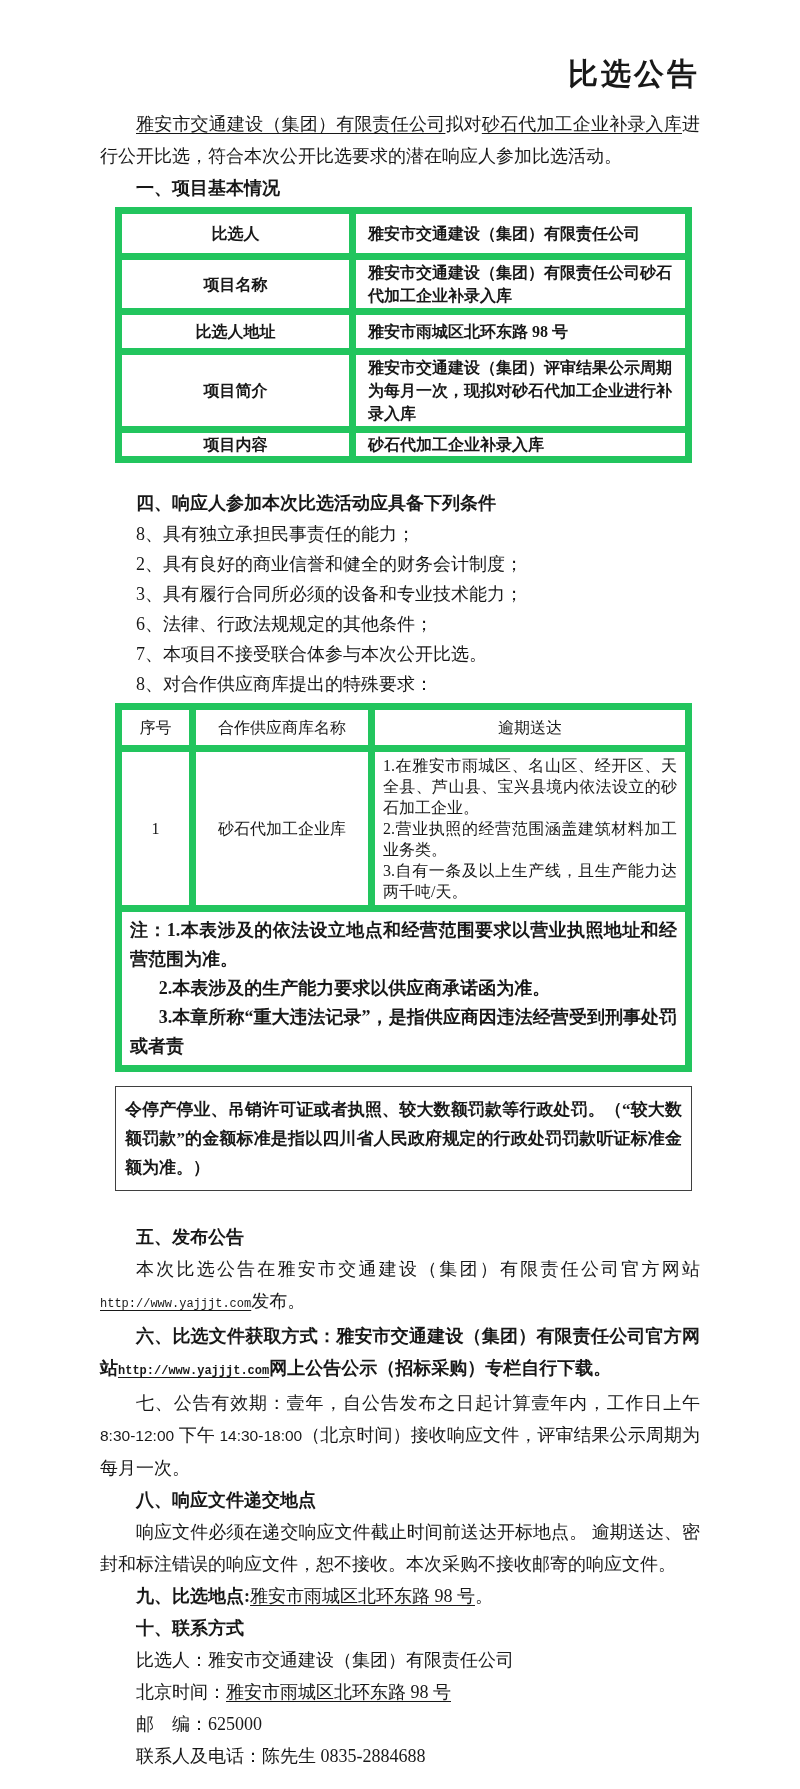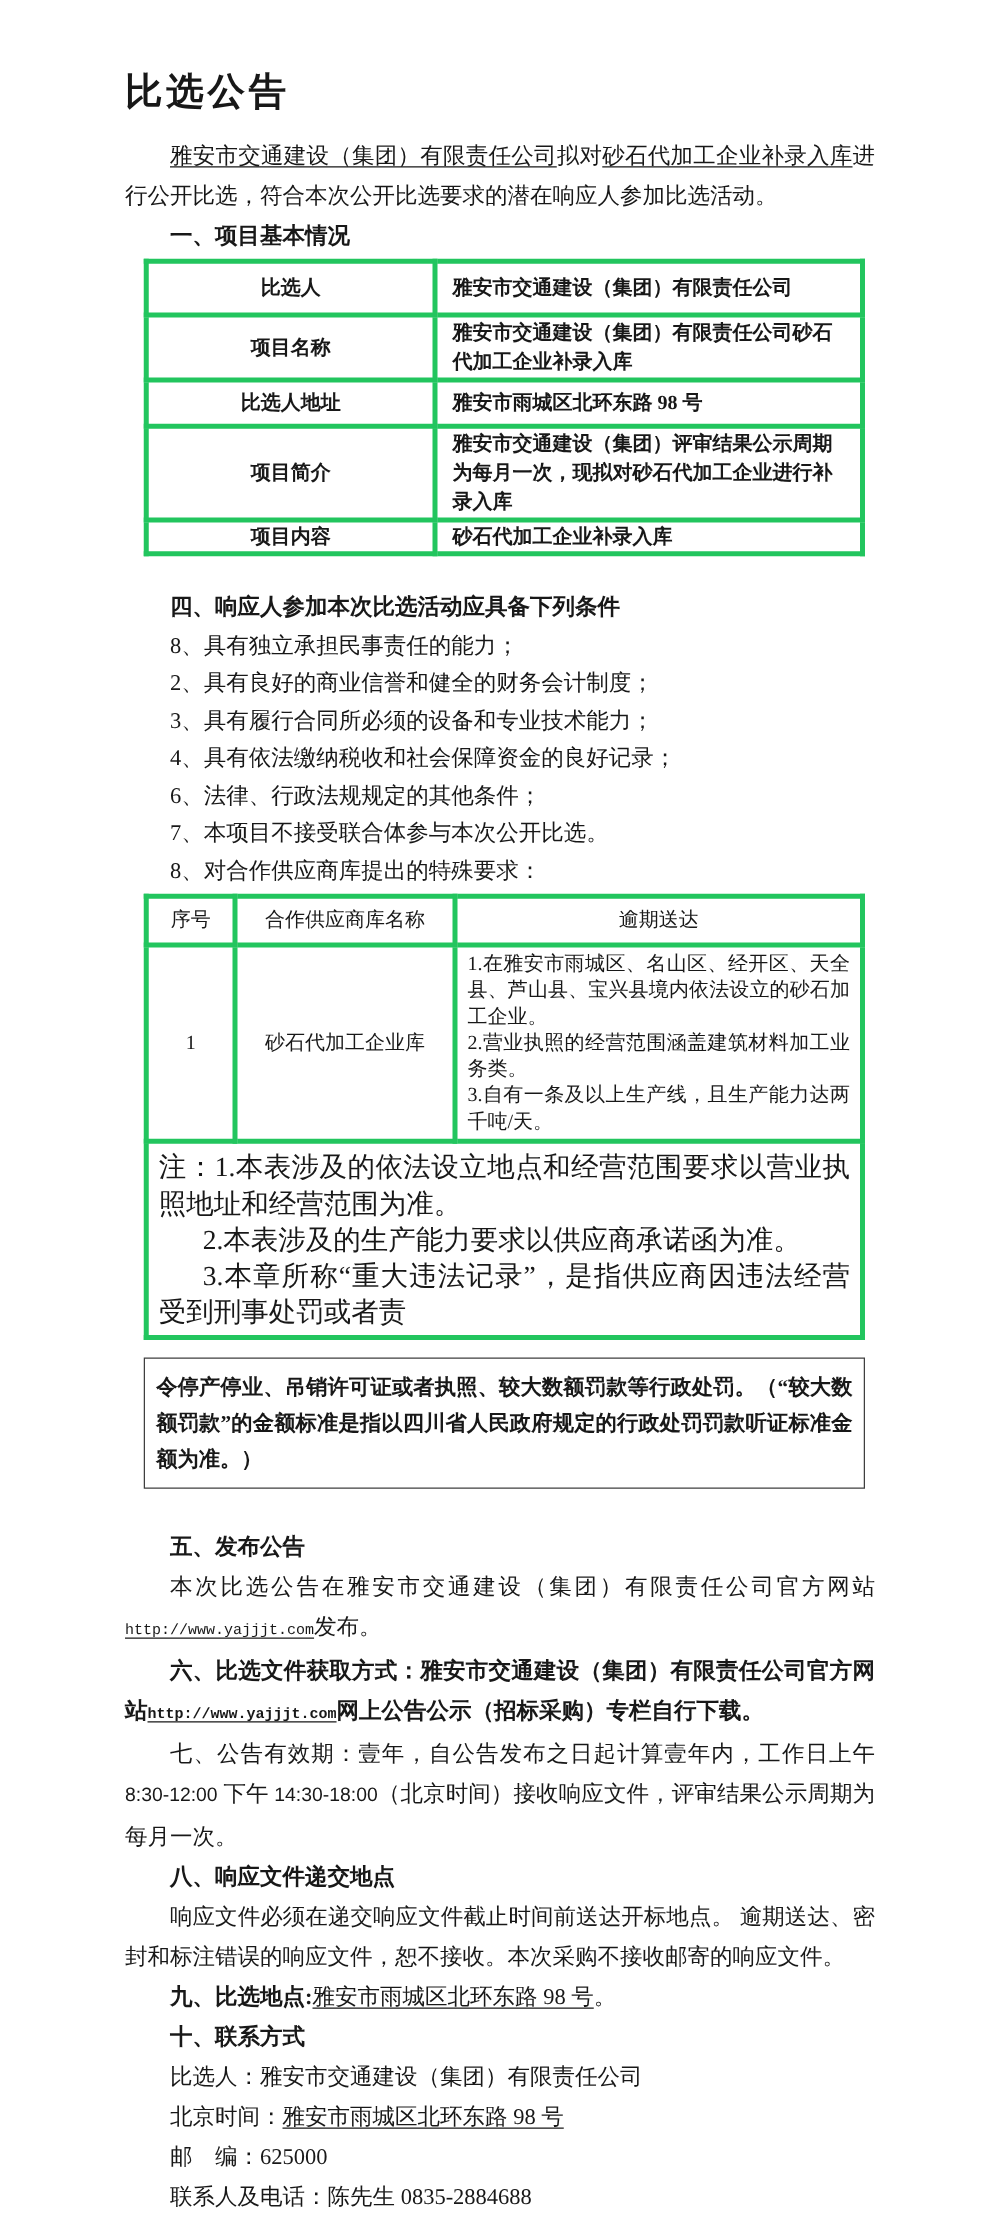--- a/index.html
+++ b/index.html
@@ -1,47 +1,47 @@
 <!DOCTYPE html>
 <html lang="zh"><head>
 <meta charset="utf-8">
 <style>
   html,body{margin:0;padding:0;}
   body{
     width:800px;height:1789px;overflow:hidden;background:#ffffff;color:#181818;
     font-family:"Liberation Serif","DejaVu Serif",serif;
   }
   .doc{padding:52px 100px 0 100px;font-size:18px;line-height:32px;}
-  .title{font-size:30px;font-weight:bold;text-align:left;line-height:44px;margin-bottom:12px;letter-spacing:3px;}
+  .title{font-size:30px;font-weight:bold;text-align:right;line-height:44px;margin-bottom:12px;letter-spacing:3px;}
   p{margin:0;text-align:justify;text-justify:inter-ideograph;}
   .ind{text-indent:2em;}
   .bold{font-weight:bold;}
   .u{text-decoration:underline;text-underline-offset:3px;}
   .url{font-family:"Liberation Mono","DejaVu Sans Mono",monospace;font-size:12px;white-space:nowrap;text-decoration:underline;text-underline-offset:3px;}
   .time{font-family:"Liberation Sans","DejaVu Sans",sans-serif;font-weight:normal;font-size:15.5px;}
   table{border-collapse:collapse;margin-left:15px;width:577px;table-layout:fixed;}
-  td{border:4px solid #22c55e;vertical-align:middle;}
+  td{border:7px solid #22c55e;vertical-align:middle;}
   
   .t1{font-weight:bold;font-size:16px;line-height:23px;margin-top:3px;}
   .t1 .lbl{width:225px;text-align:center;}
   .t1 .val{padding:0 10px 0 12px;text-align:left;}
   .t1 tr.h40 td{padding-top:8px;padding-bottom:8px;}
   .t1 tr.h48 td{padding-top:1px;padding-bottom:1px;}
   .t1 tr.h33 td{padding-top:5px;padding-bottom:5px;}
   .t1 tr.h22 td{padding-top:0;padding-bottom:0;}
   
   .item{line-height:30px;text-indent:2em;margin:0;text-align:justify;}
   .sec-heading{font-weight:bold;text-indent:2em;margin:0;}
   
   .t2{font-size:16px;line-height:21px;margin-top:4px;}
   .t2 .hdr td{text-align:center;padding:7px 4px;}
   .t2 .no{width:59px;text-align:center;}
   .t2 .name{width:164px;text-align:center;}
   .t2 .reqs{padding:3px 8px;text-align:justify;}
-  .t2 .notes{font-weight:normal;font-size:22px;line-height:29px;padding:4px 8px;text-align:justify;}
+  .t2 .notes{font-weight:bold;font-size:18px;line-height:29px;padding:4px 8px;text-align:justify;}
   .note-indent{text-indent:1.6em;}
   .cont-box{margin:14px 0 0 15px;width:557px;border:1px solid #3f3f3f;padding:8px 9px;
     font-weight:bold;font-size:17px;line-height:29px;text-align:justify;}
   .sp24{height:24px;}
   .sp30{height:30px;}
   .contact{text-indent:2em;line-height:32px;}
 </style>
 </head>
 <body>
 
@@ -78,21 +78,20 @@
     </tbody>
   </table>
 
   <div class="sp24"></div>
 
   <p class="sec-heading">四、响应人参加本次比选活动应具备下列条件</p>
 
   <p class="item">8、具有独立承担民事责任的能力；</p>
   <p class="item">2、具有良好的商业信誉和健全的财务会计制度；</p>
   <p class="item">3、具有履行合同所必须的设备和专业技术能力；</p>
-  <p class="item">4、具有依法缴纳税收和社会保障资金的良好记录；</p>
   <p class="item">6、法律、行政法规规定的其他条件；</p>
   <p class="item">7、本项目不接受联合体参与本次公开比选。</p>
   <p class="item">8、对合作供应商库提出的特殊要求：</p>
 
   <table class="t2">
     <tbody>
       <tr class="hdr">
         <td class="no">序号</td>
         <td class="name">合作供应商库名称</td>
         <td>逾期送达</td>

